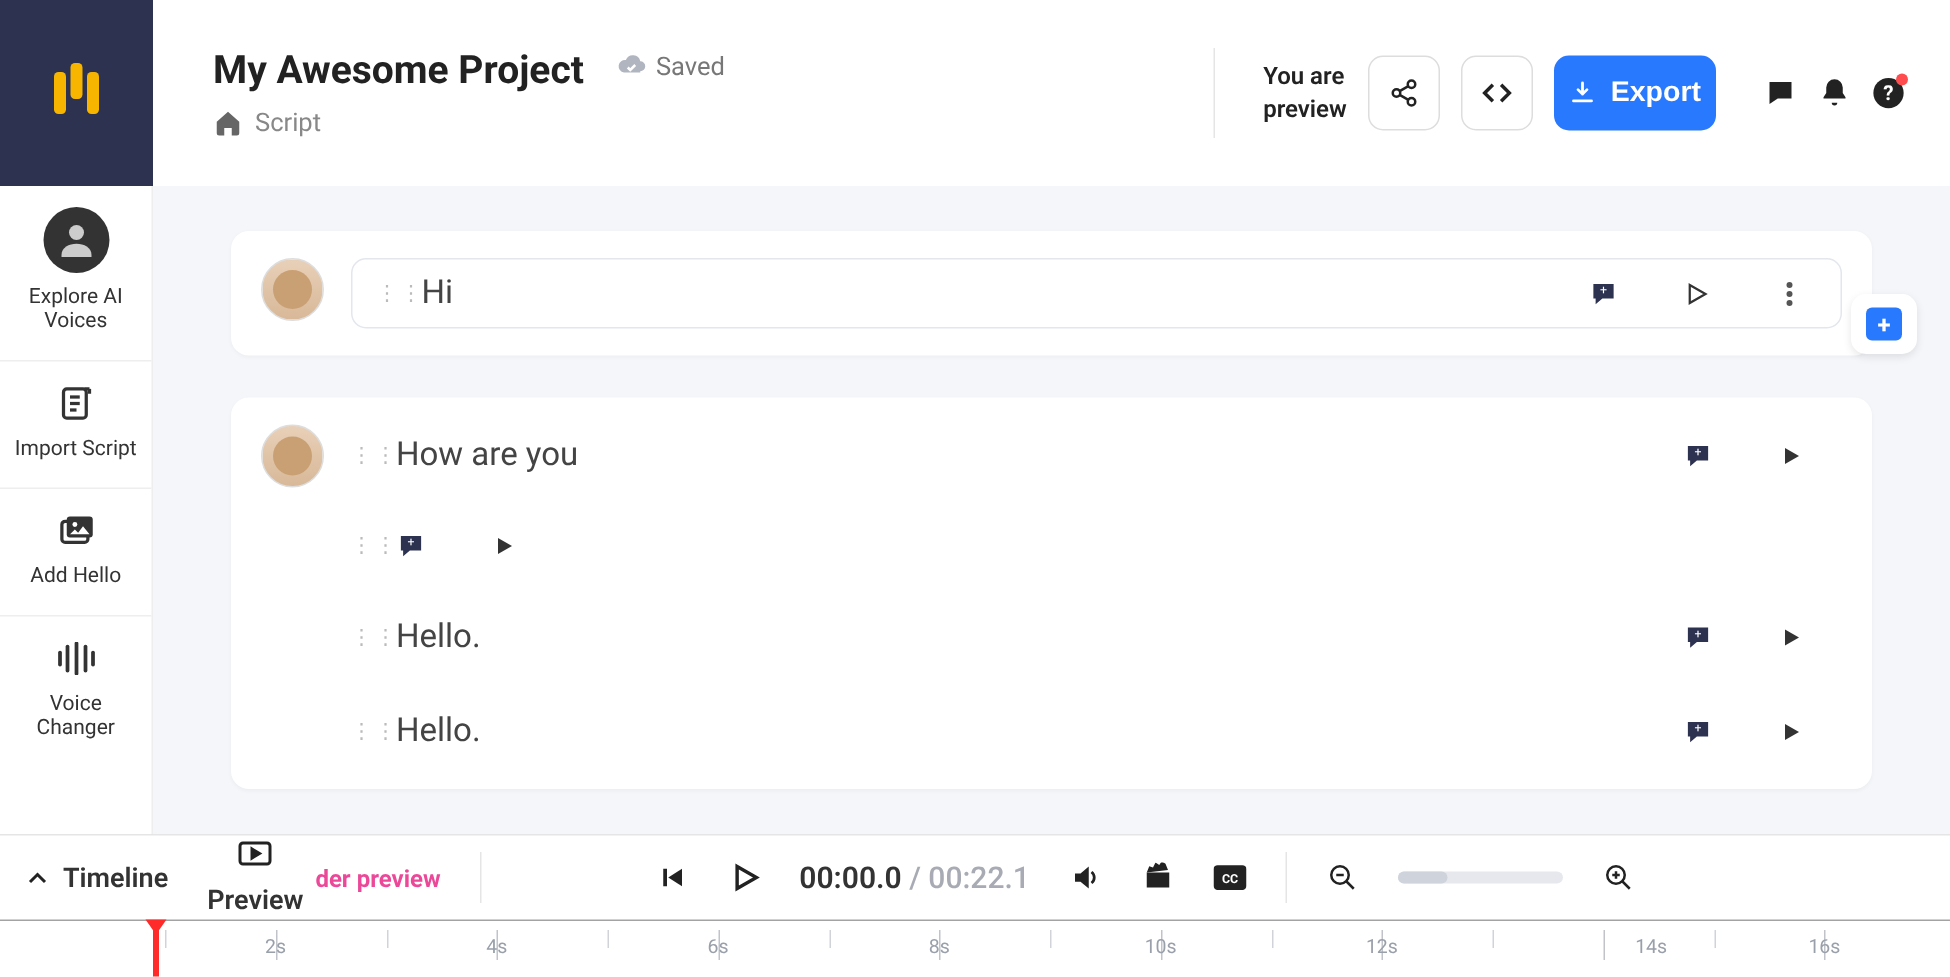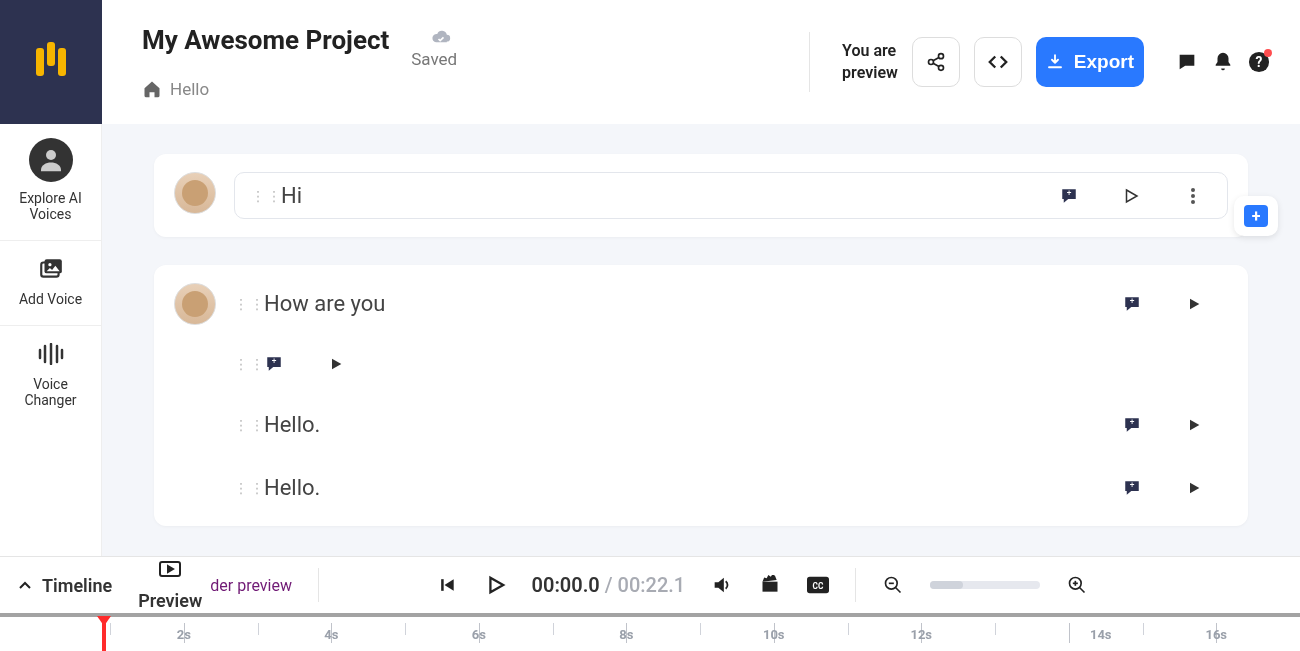--- a/index.html
+++ b/index.html
@@ -11,21 +11,21 @@
   .logo-box svg { width:34px; height:40px; }
   .side-item { display:flex; flex-direction:column; align-items:center; padding: 14px 6px 18px; text-align:center; font-size:14px; color:#333; cursor:pointer; border-bottom:1px solid #eee;}
   .side-item:last-of-type { border-bottom:none; }
   .side-avatar { width:44px; height:44px; border-radius:50%; background:#333; margin-bottom:8px; display:flex; align-items:center; justify-content:center; color:#ddd;}
   .side-icon { width:28px; height:28px; margin-bottom:8px; display:flex; align-items:center; justify-content:center; }
 
   
   .header { position:absolute; left:102px; top:0; right:0; height:124px; background:#fff; display:flex; align-items:center; padding: 0 30px 0 40px;}
   .title-block { flex:1; }
   .project-title { font-size:26px; font-weight:700; color:#222; }
-  .saved-chip { display:inline-flex; align-items:flex-end; margin-left:18px; color:#777; font-size:17px;flex-direction:column;}
+  .saved-chip { display:inline-flex; align-items:flex-end; margin-left:18px; color:#777; font-size:17px;}
   .saved-chip svg { margin-right:6px; }
   .breadcrumb-line { margin-top:10px; display:flex; align-items:center; color:#888; font-size:17px;}
   .breadcrumb-line svg { margin-right:8px;}
   .header-right { display:flex; align-items:center; gap:14px;}
   .divider-v { width:1px; height:60px; background:#e5e5e5; margin:0 18px;}
   .edit-status { font-size:16px; font-weight:600; color:#222; line-height:1.35; text-align:left;}
   .icon-btn { width:48px; height:50px; border:1px solid #ddd; border-radius:10px; background:#fff; display:flex; align-items:center; justify-content:center; cursor:pointer;}
   .export-btn { height:50px; padding:0 10px; background:#2979ff; color:#fff; border:none; border-radius:10px; font-size:19px; font-weight:600; display:flex; align-items:center; gap:10px; cursor:pointer;}
   .flat-icon { width:22px; height:22px; display:flex; align-items:center; justify-content:center; color:#222; cursor:pointer;}
   .notif-dot { position:relative;}
@@ -48,28 +48,28 @@
   
   .float-add { position:absolute; right:22px; top:196px; width:44px; height:40px; background:#fff; border-radius:10px; box-shadow:0 2px 6px rgba(0,0,0,.1); display:flex; align-items:center; justify-content:center;}
   .float-add .inner { width:24px; height:22px; background:#2979ff; border-radius:4px; color:#fff; display:flex; align-items:center; justify-content:center; font-weight:700; font-size:16px;}
 
   
   .bottom { position:absolute; left:0; right:0; bottom:0; height:95px; background:#fff; border-top:1px solid #e5e5e5; display:flex; flex-direction:column;}
   .controls { display:flex; align-items:center; height:56px; padding:0 18px; gap:26px;}
   .ctrl-group { display:flex; align-items:center; gap:28px;}
   .ctrl-text { font-size:18px; font-weight:600;}
   .preview-btn { display:flex; align-items:center; gap:10px; font-size:18px; font-weight:600; cursor:pointer;flex-direction:column;}
-  .sub-txt { color:#701a75; font-weight:400; margin-left:-18px;}
+  .sub-txt { color:#ec4899; font-weight:700; margin-left:-18px;}
   .ctrl-sep { width:1px; height:34px; background:#e5e5e5;}
   .time-display { font-size:20px; font-weight:600;}
   .time-total { color:#a8abb3; font-weight:500;}
   .zoom-slider { width:110px; height:8px; background:#e6e8ee; border-radius:4px; position:relative;}
   .zoom-slider::before { content:""; position:absolute; left:0; top:0; height:100%; width:30%; background:#cfd3db; border-radius:4px;}
 
-  .timeline-track { flex:1; position:relative; border-top:4px solid #a3a3a3;font-weight:bold;}
+  .timeline-track { flex:1; position:relative; border-top:1px solid #a3a3a3;}
   .playhead { position:absolute; left:102px; top:0; bottom:0; width:4px; background:#ff2b2b;}
   .playhead::before { content:""; position:absolute; top:-1px; left:-5px; border-left:7px solid transparent; border-right:7px solid transparent; border-top:10px solid #ff2b2b;}
   .tick-container { position:absolute; left:110px; right:10px; top:0; bottom:0;}
   .tick { position:absolute; top:6px; height:12px; width:1px; background:#d0d3da;}
   .tick.major { height:20px; background:#c0c3ca;}
   .tick-label { position:absolute; top:10px; font-size:13px; color:#9aa0aa; transform:translateX(-50%);}
 
   svg { display:block;}
 </style>
 </head>
@@ -87,28 +87,41 @@
     <div class="side-avatar">
       <svg width="30" height="30" viewBox="0 0 24 24" fill="#ccc">
           <circle cx="12" cy="8" r="4"></circle>
           <path d="M4 20c0-4 4-6 8-6s8 2 8 6v1H4z"></path>
         </svg>
     </div>
     <span>Explore AI Voices</span>
   </div>
   <div class="side-item">
     <div class="side-icon">
+      <svg width="26" height="26" viewBox="0 0 24 24" fill="none" stroke="#333" stroke-width="2">
+          <rect x="4" y="3" width="14" height="18" rx="2"></rect>
+          <line x1="8" y1="8" x2="14" y2="8"></line>
+          <line x1="8" y1="12" x2="14" y2="12"></line>
+          <line x1="8" y1="16" x2="12" y2="16"></line>
+          <line x1="17" y1="3" x2="20" y2="3"></line>
+          <line x1="20" y1="3" x2="20" y2="6"></line>
+        </svg>
+    </div>
+    <span>Import Script</span>
+  </div>
+  <div class="side-item">
+    <div class="side-icon">
       <svg width="26" height="26" viewBox="0 0 24 24" fill="#333">
           <rect x="3" y="6" width="16" height="13" rx="2" fill="none" stroke="#333" stroke-width="2"></rect>
           <rect x="6" y="3" width="16" height="13" rx="2" fill="#333"></rect>
           <circle cx="11" cy="8" r="1.5" fill="#fff"></circle>
           <path d="M8 14l3-3 2 2 3-4 4 5z" fill="#fff"></path>
         </svg>
     </div>
-    <span>Add Voice</span>
+    <span>Add Hello</span>
   </div>
   <div class="side-item" style="border-bottom:none">
     <div class="side-icon">
       <svg width="28" height="22" viewBox="0 0 28 22" stroke="#333" stroke-width="2.5" stroke-linecap="round">
           <line x1="3" y1="7" x2="3" y2="15"></line>
           <line x1="8" y1="3" x2="8" y2="19"></line>
           <line x1="14" y1="1" x2="14" y2="21"></line>
           <line x1="20" y1="3" x2="20" y2="19"></line>
           <line x1="25" y1="7" x2="25" y2="15"></line>
         </svg>
@@ -126,21 +139,21 @@
             <path d="M19 15a4 4 0 000-8 6 6 0 00-11.5-1A5 5 0 006 16h13z" fill="#b0b5c0"></path>
             <path d="M9 12l2 2 4-4" stroke="#fff" stroke-width="2" fill="none"></path>
           </svg>
         <span>Saved</span>
       </span>
     </div>
     <div class="breadcrumb-line">
       <svg width="20" height="20" viewBox="0 0 24 24" fill="#666">
           <path d="M3 11l9-8 9 8v9a2 2 0 01-2 2h-4v-6h-6v6H5a2 2 0 01-2-2z"></path>
         </svg>
-      <span>Hello</span>
+      <span>Script</span>
     </div>
   </div>
   <div class="header-right">
     <div class="divider-v"></div>
     <div class="edit-status">
       <div>You are</div>
       <div>preview</div>
     </div>
     <button class="icon-btn">
       <svg width="20" height="20" viewBox="0 0 24 24" fill="none" stroke="#222" stroke-width="2">

